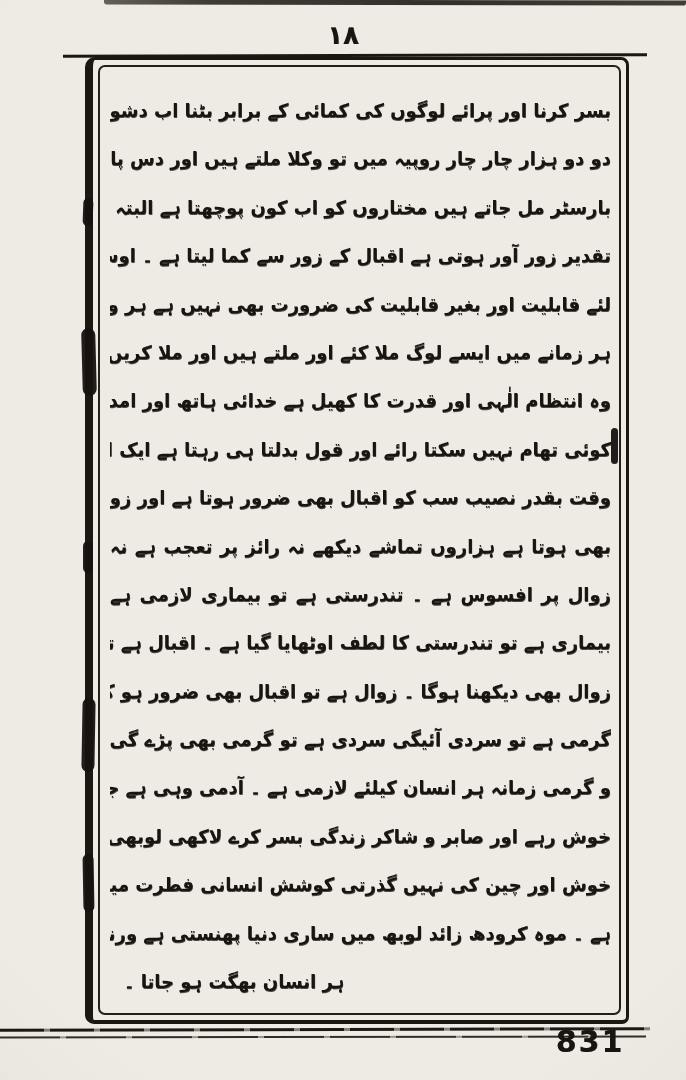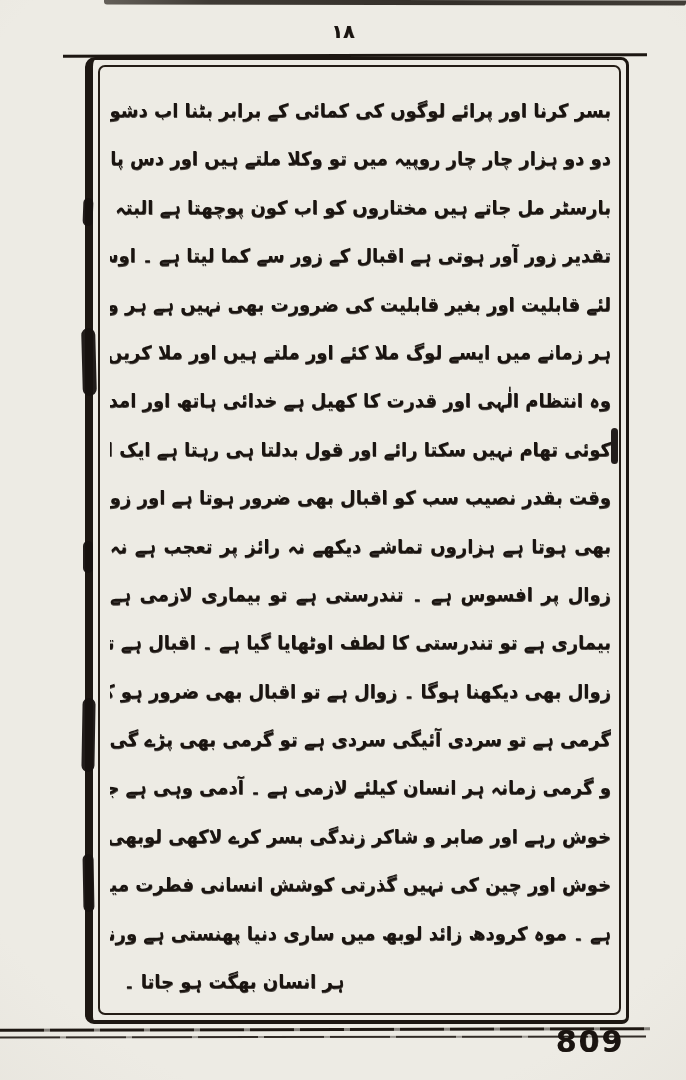--- a/index.html
+++ b/index.html
@@ -10,21 +10,21 @@
     font-family:"DejaVu Sans", sans-serif;
     color:#1a1410;
   }
   .top-smudge{
     position:absolute;left:104px;top:0;width:582px;height:5px;
     background:linear-gradient(90deg,#55504a 0,#2c2721 18%,#1f1a15 60%,#2e2923 100%);
     border-radius:0 0 3px 3px;transform:rotate(.12deg);opacity:.9;
   }
   .page-num{
     position:absolute;top:20px;left:0;right:0;text-align:center;
-    font-size:19px;font-weight:bold;letter-spacing:4px;
+    font-size:26px;font-weight:bold;letter-spacing:4px;
     text-shadow:.4px .4px .6px rgba(26,20,16,.65);
   }
   .top-rule{
     position:absolute;left:63px;top:54px;width:584px;height:0;
     border-top:3px solid #1d1712;transform:rotate(-.15deg);
   }
   .frame-outer{
     position:absolute;left:85px;top:57px;width:533px;height:960px;
     border:3px solid #1d1712;border-left-width:8px;border-bottom-width:4px;
     border-radius:10px 8px 7px 9px;
@@ -112,15 +112,15 @@
   <div class="blot blot-1"></div>
   <div class="blot blot-2"></div>
   <div class="blot blot-3"></div>
   <div class="blot blot-4"></div>
   <div class="blot blot-5"></div>
   <div class="blot blot-6"></div>
 
   <div class="bottom-rule-1"></div>
   <div class="bottom-rule-2"></div>
 
-  <div class="footer-num">809</div>
+  <div class="footer-num">831</div>
 
 </div>
 
 </body></html>

